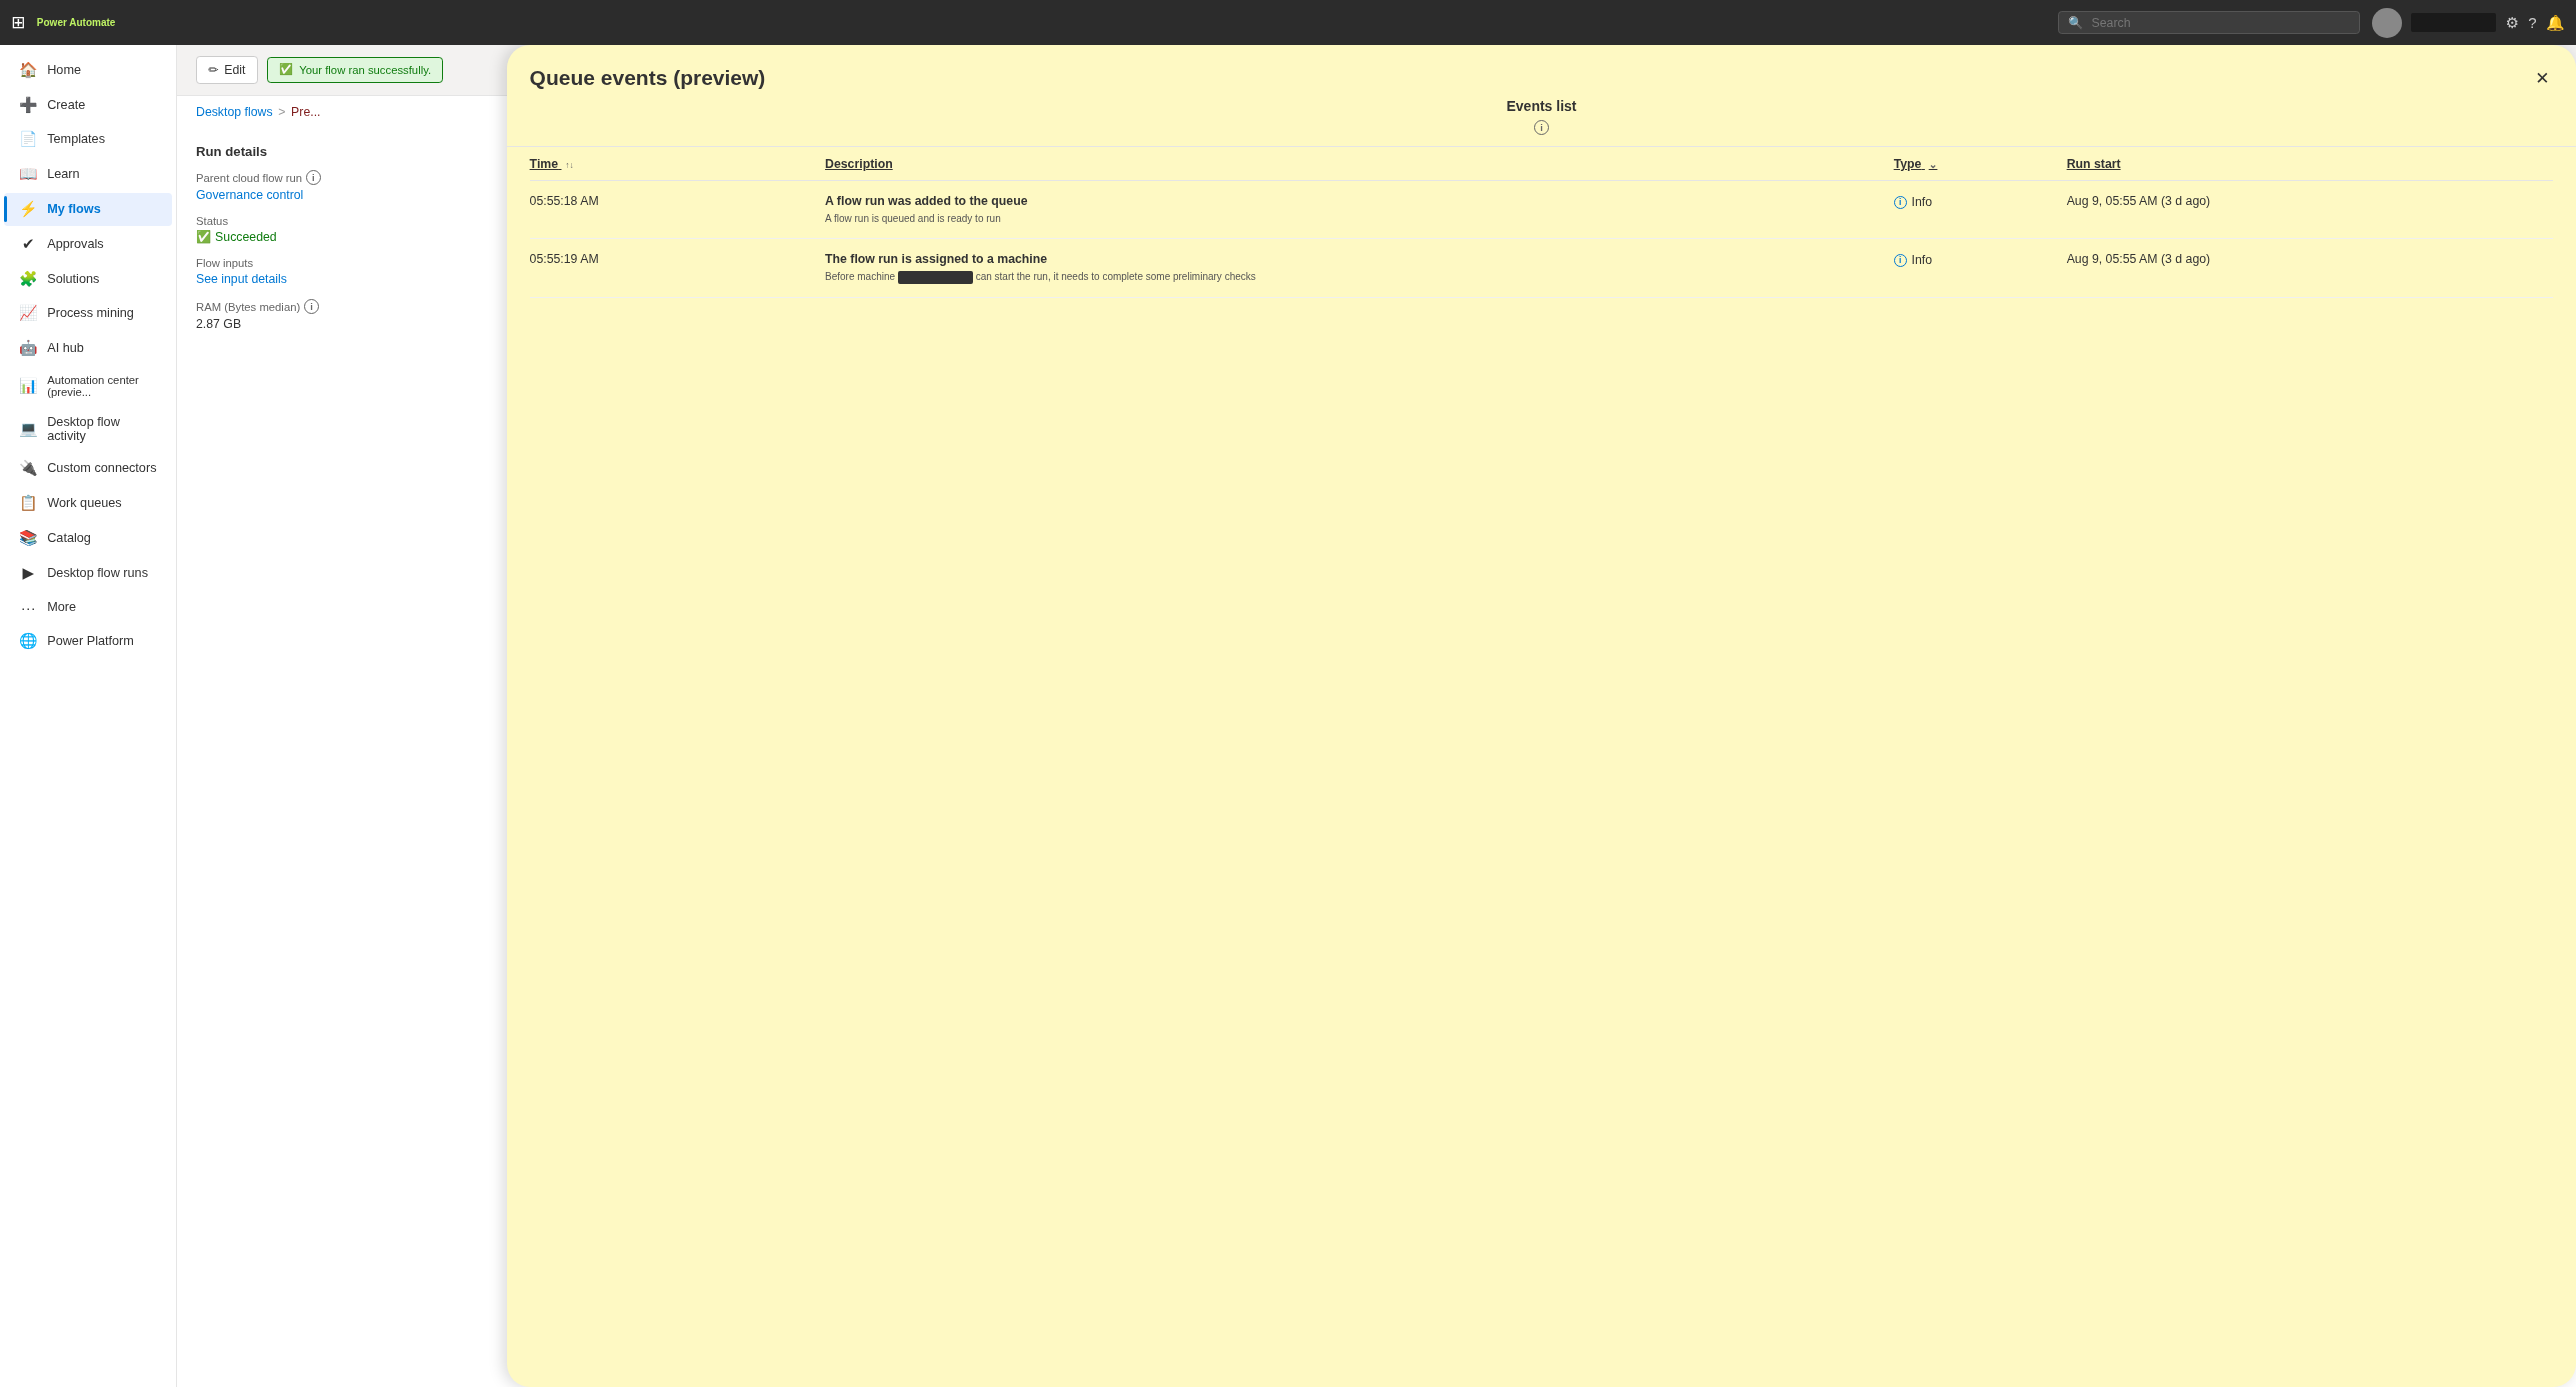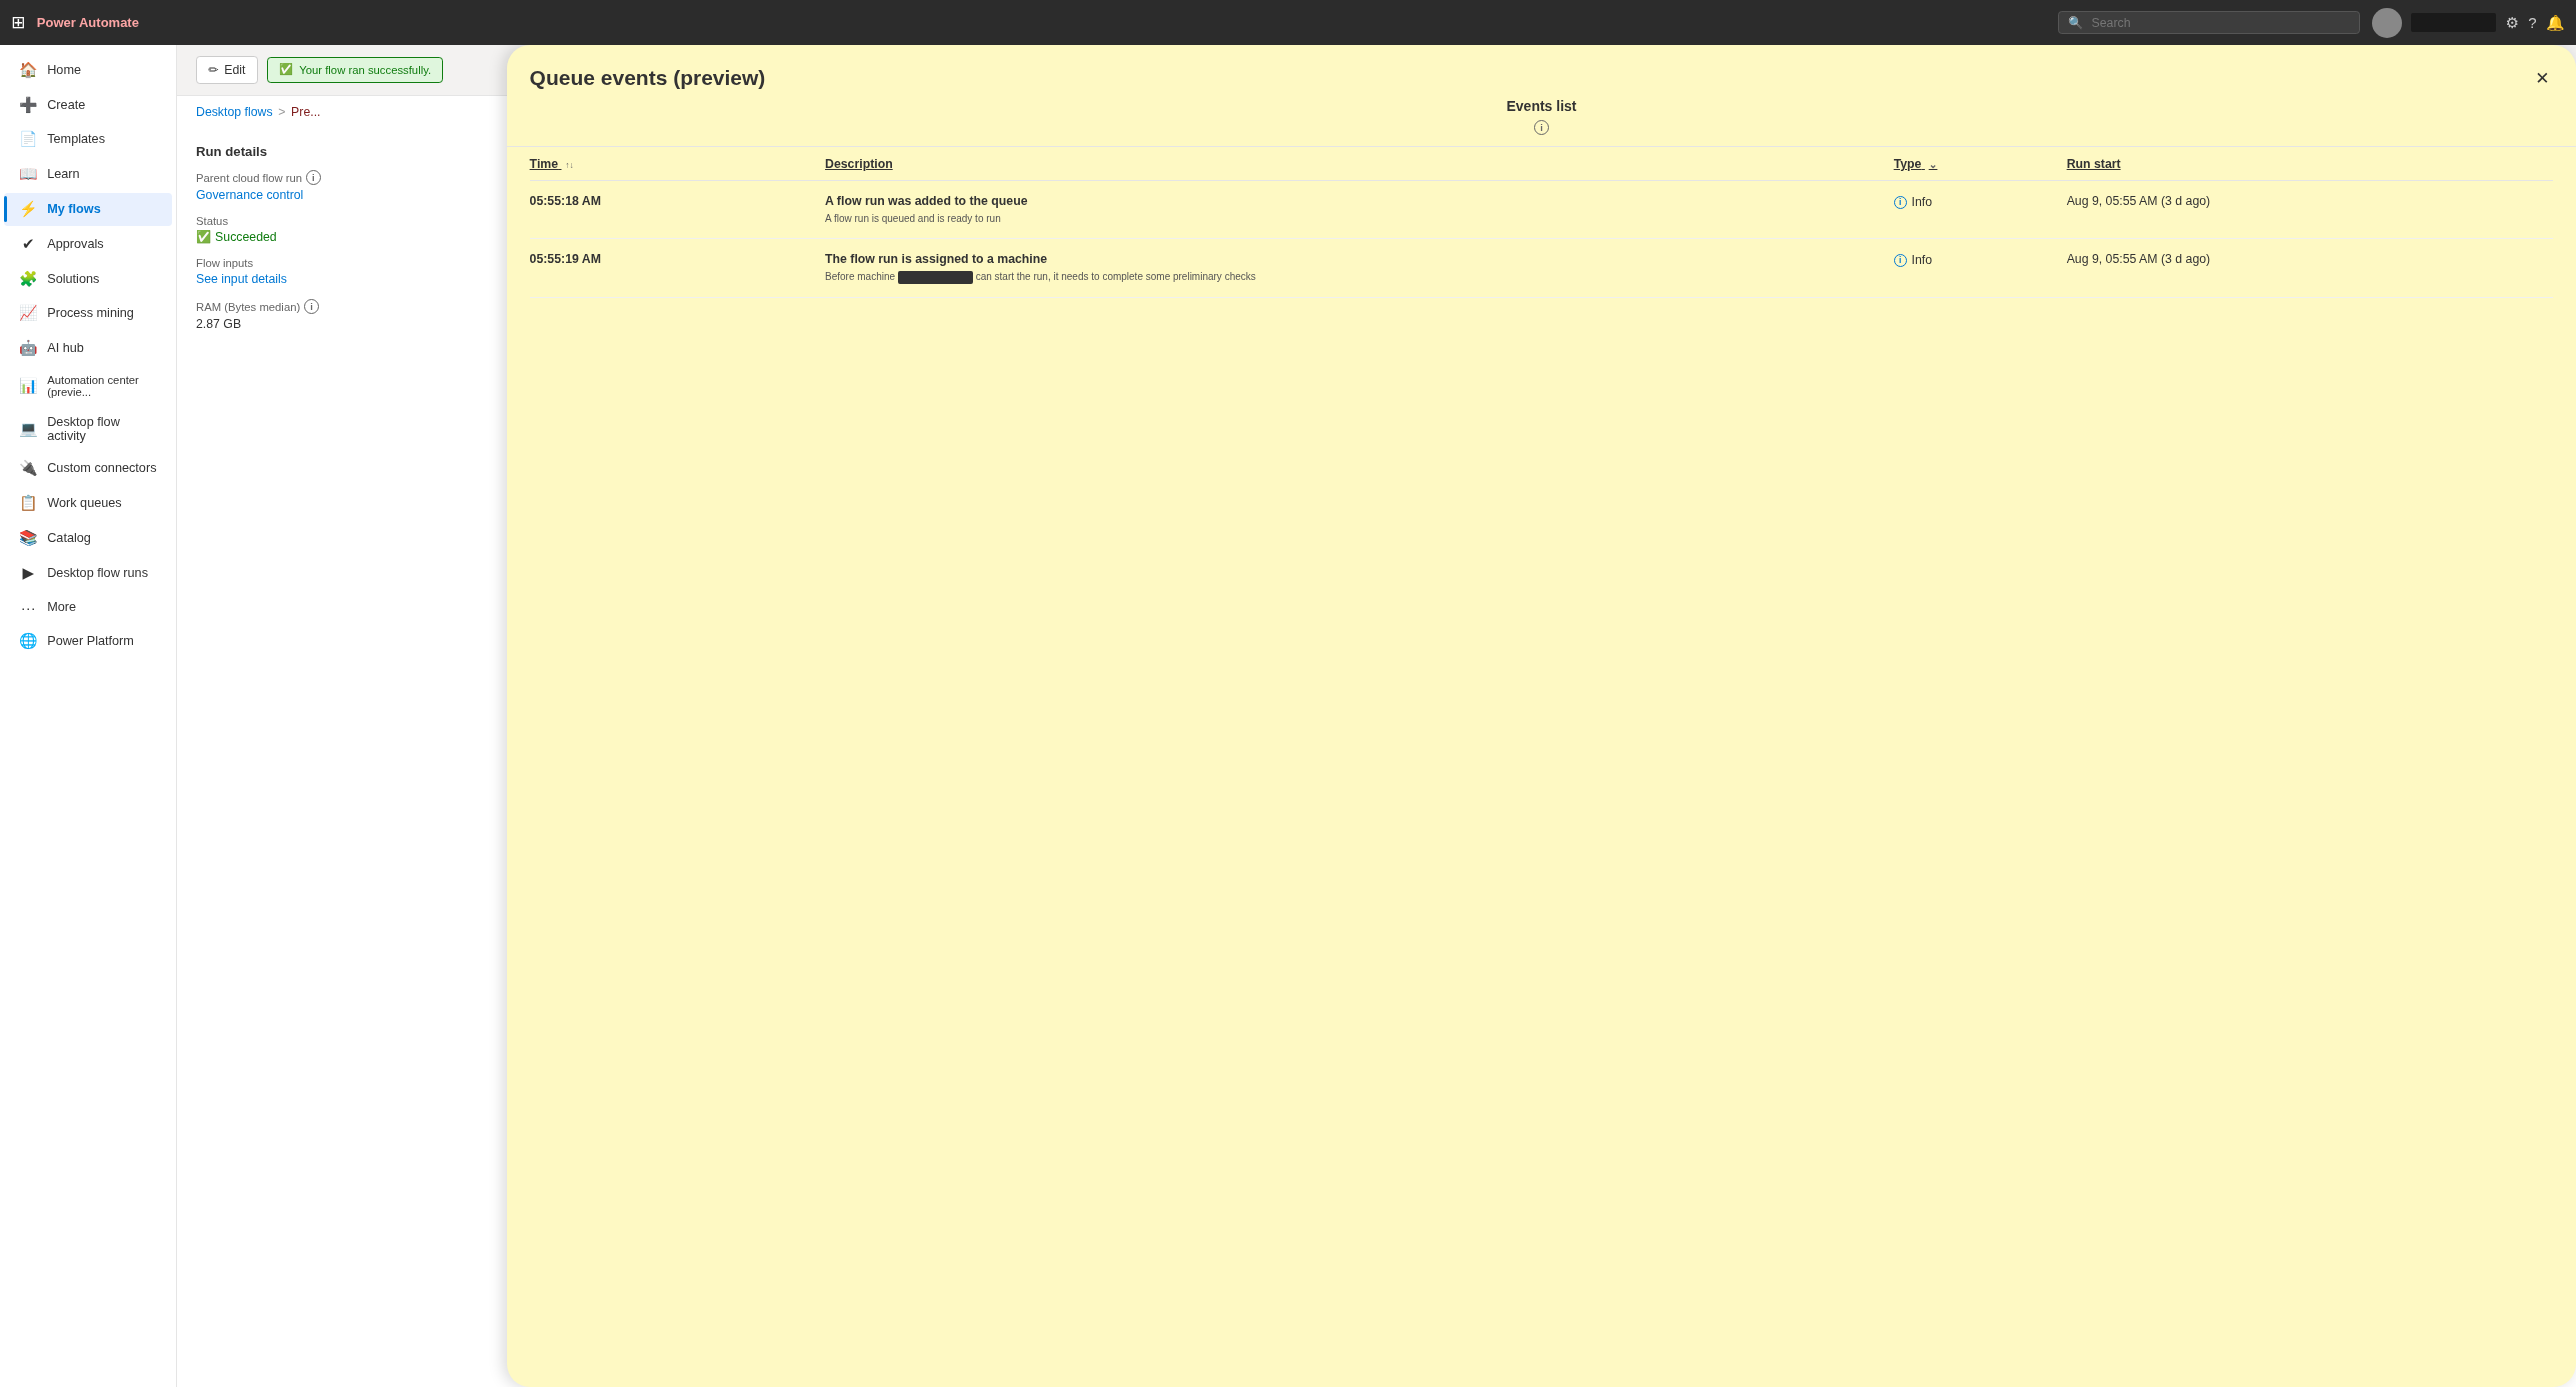--- a/index.html
+++ b/index.html
@@ -9,21 +9,21 @@
     .topbar {
       background: #2c2c2c;
       height: 45px;
       display: flex;
       align-items: center;
       padding: 0 11.3px;
       flex-shrink: 0;
       gap: 11.3px;
     }
     .topbar-grid-icon { color: #fff; font-size: 17px; cursor: pointer; }
-    .topbar-brand { color: #fca5a5; font-weight: 600; font-size: 13px; flex: 1; }
+    .topbar-brand { color: #bef264; font-weight: 600; font-size: 10px; flex: 1; }
     .topbar-search {
       background: #3d3d3d;
       border: 0.9px solid #555;
       border-radius: 3.8px;
       display: flex;
       align-items: center;
       padding: 3.8px 9.4px;
       width: 302px;
       gap: 7.5px;
     }
@@ -190,21 +190,21 @@
     }
     .events-table th .sort-icons { display: inline-flex; flex-direction: column; margin-left: 3.8px; font-size: 8.5px; color: #666; }
     .events-table th .filter-icon { margin-left: 3.8px; font-size: 10.4px; color: #666; cursor: pointer; }
     .events-table td {
       padding: 13.2px 11.3px 13.2px 0;
       font-size: 12.3px;
       color: #333;
       border-bottom: 0.9px solid #f0f0f0;
       vertical-align: top;
     }
-    .td-time { white-space: nowrap; color: #555; min-width: 94px; font-weight: bold; }
+    .td-time { white-space: nowrap; color: #555; min-width: 94px; }
     .td-desc { min-width: 264px; max-width: 340px; }
     .td-desc strong { display: block; margin-bottom: 2.8px; }
     .td-desc .sub { color: #555; font-size: 10px; }
     .td-type { white-space: nowrap; }
     .type-badge { display: inline-flex; align-items: center; gap: 4.7px; font-size: 12.3px; }
     .type-badge .info-dot { width: 13.2px; height: 13.2px; border: 1.4px solid #0078d4; border-radius: 50%; display: inline-flex; align-items: center; justify-content: center; font-size: 8.5px; color: #0078d4; font-weight: 700; }
     .td-runstart { white-space: nowrap; color: #555; }
     .redacted-inline { display: inline-block; background: #333; color: #333; border-radius: 1.9px; min-width: 75px; height: 13.2px; vertical-align: middle; }
   </style>
 </head>

